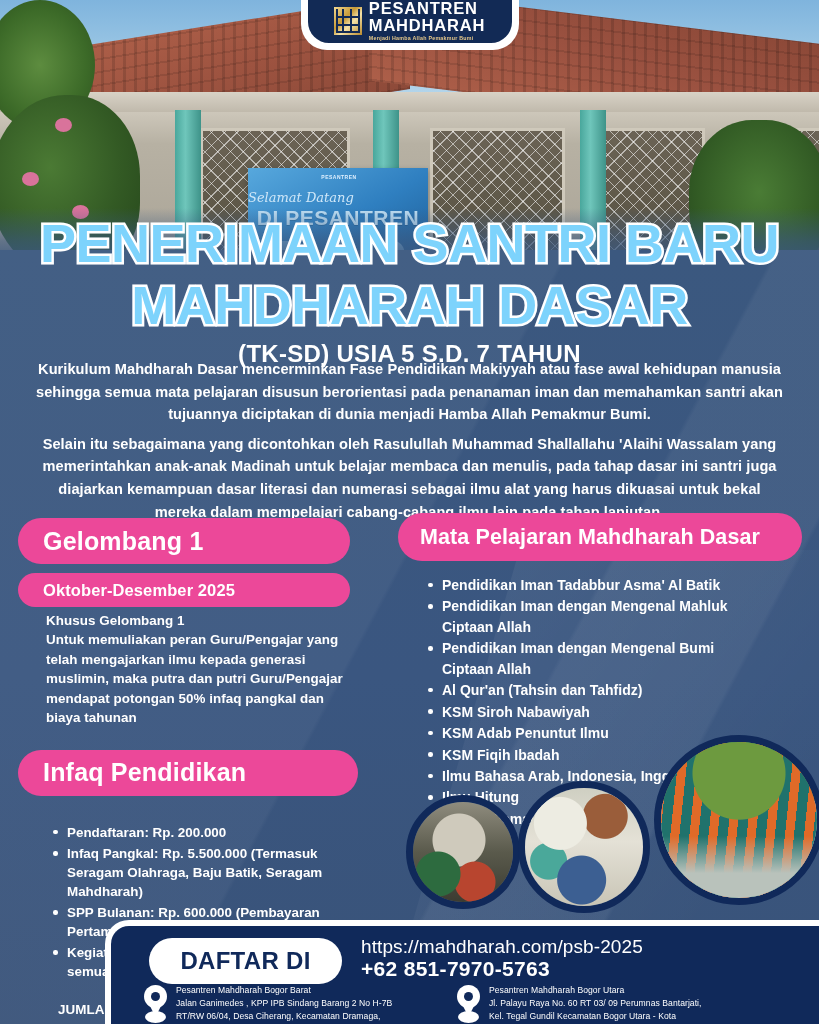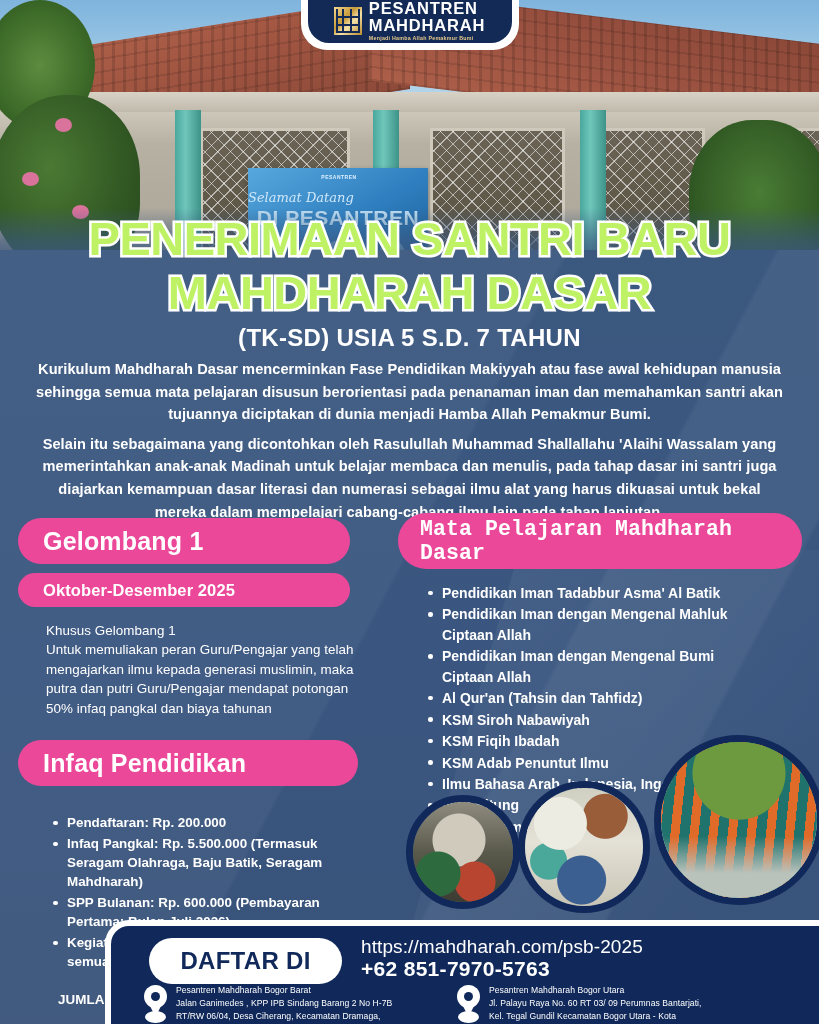--- a/index.html
+++ b/index.html
@@ -156,21 +156,21 @@
   .logo-l3 {
     font-size:5.3px; color:#e7c98a; letter-spacing:.25px; margin-top:2px;
     font-weight:bold;
   }
 
   
   .title-zone {
     position:absolute; left:0; top:212px; width:100%; z-index:30; text-align:center;
   }
   .t-main {
-    font-size:47px; font-weight:bold; color:#bef264; letter-spacing:-0.5px;
+    font-size:54px; font-weight:bold; color:#7dd3fc; letter-spacing:-0.5px;
     line-height:1.15;
     -webkit-text-stroke:5px #fff;
     paint-order:stroke fill;
     font-family:"Liberation Sans", sans-serif;
   }
   .t-sub {
     margin-top:4px;
     font-size:24px; font-weight:bold; color:#fff; letter-spacing:.3px;
   }
 
@@ -210,30 +210,30 @@
 
   .hdr-gel {
     width:332px; height:46px; padding-left:25px;
     font-size:25px; letter-spacing:.2px;
   }
   .pill-date {
     margin-top:9px; width:332px; height:34px; padding-left:25px;
     font-size:16.5px; letter-spacing:.1px;
   }
   .gel-body {
-    margin-top:14px; padding-left:28px; color:#fff;
-    font-size:13.4px; font-weight:normal; line-height:1.45; letter-spacing:.05px;
+    margin-top:4px; padding-left:28px; color:#fff;
+    font-size:13.4px; font-weight:bold; line-height:1.45; letter-spacing:.05px;
   }
   .hdr-infaq {
     width:340px; height:46px; padding-left:25px;
     font-size:25px; letter-spacing:.2px;
   }
   .hdr-mapel {
-    width:404px; height:56px; padding-left:22px;
-    font-size:21.5px; letter-spacing:.1px;font-family:Liberation Mono, monospace;
+    width:404px; height:48px; padding-left:22px;
+    font-size:21.5px; letter-spacing:.1px;
   }
 
   ul.bullets {
     list-style:none; color:#fff; font-weight:bold;
   }
   ul.bullets li {
     position:relative; padding-left:17px;
   }
   ul.bullets li::before {
     content:""; position:absolute; left:3px; top:.55em;
@@ -433,22 +433,22 @@
   </div>
 
   <div class="col-right">
     <div class="pill hdr-mapel">Mata Pelajaran Mahdharah Dasar</div>
     <ul class="bullets mapel-list">
       <li>Pendidikan Iman Tadabbur Asma' Al Batik</li>
       <li>Pendidikan Iman dengan Mengenal Mahluk Ciptaan Allah</li>
       <li>Pendidikan Iman dengan Mengenal Bumi Ciptaan Allah</li>
       <li>Al Qur'an (Tahsin dan Tahfidz)</li>
       <li>KSM Siroh Nabawiyah</li>
+      <li>KSM Adab Penuntut Ilmu</li>
       <li>KSM Fiqih Ibadah</li>
-      <li>KSM Adab Penuntut Ilmu</li>
       <li>Ilmu Bahasa Arab, Indonesia, Inggris</li>
       <li>Ilmu Hitung</li>
       <li>Proyek Pemakmur Bumi</li>
       <li>Olahraga</li>
     </ul>
   </div>
 
   <div class="photos">
     <div class="circ c1">
         <div class="ph-class"></div>

